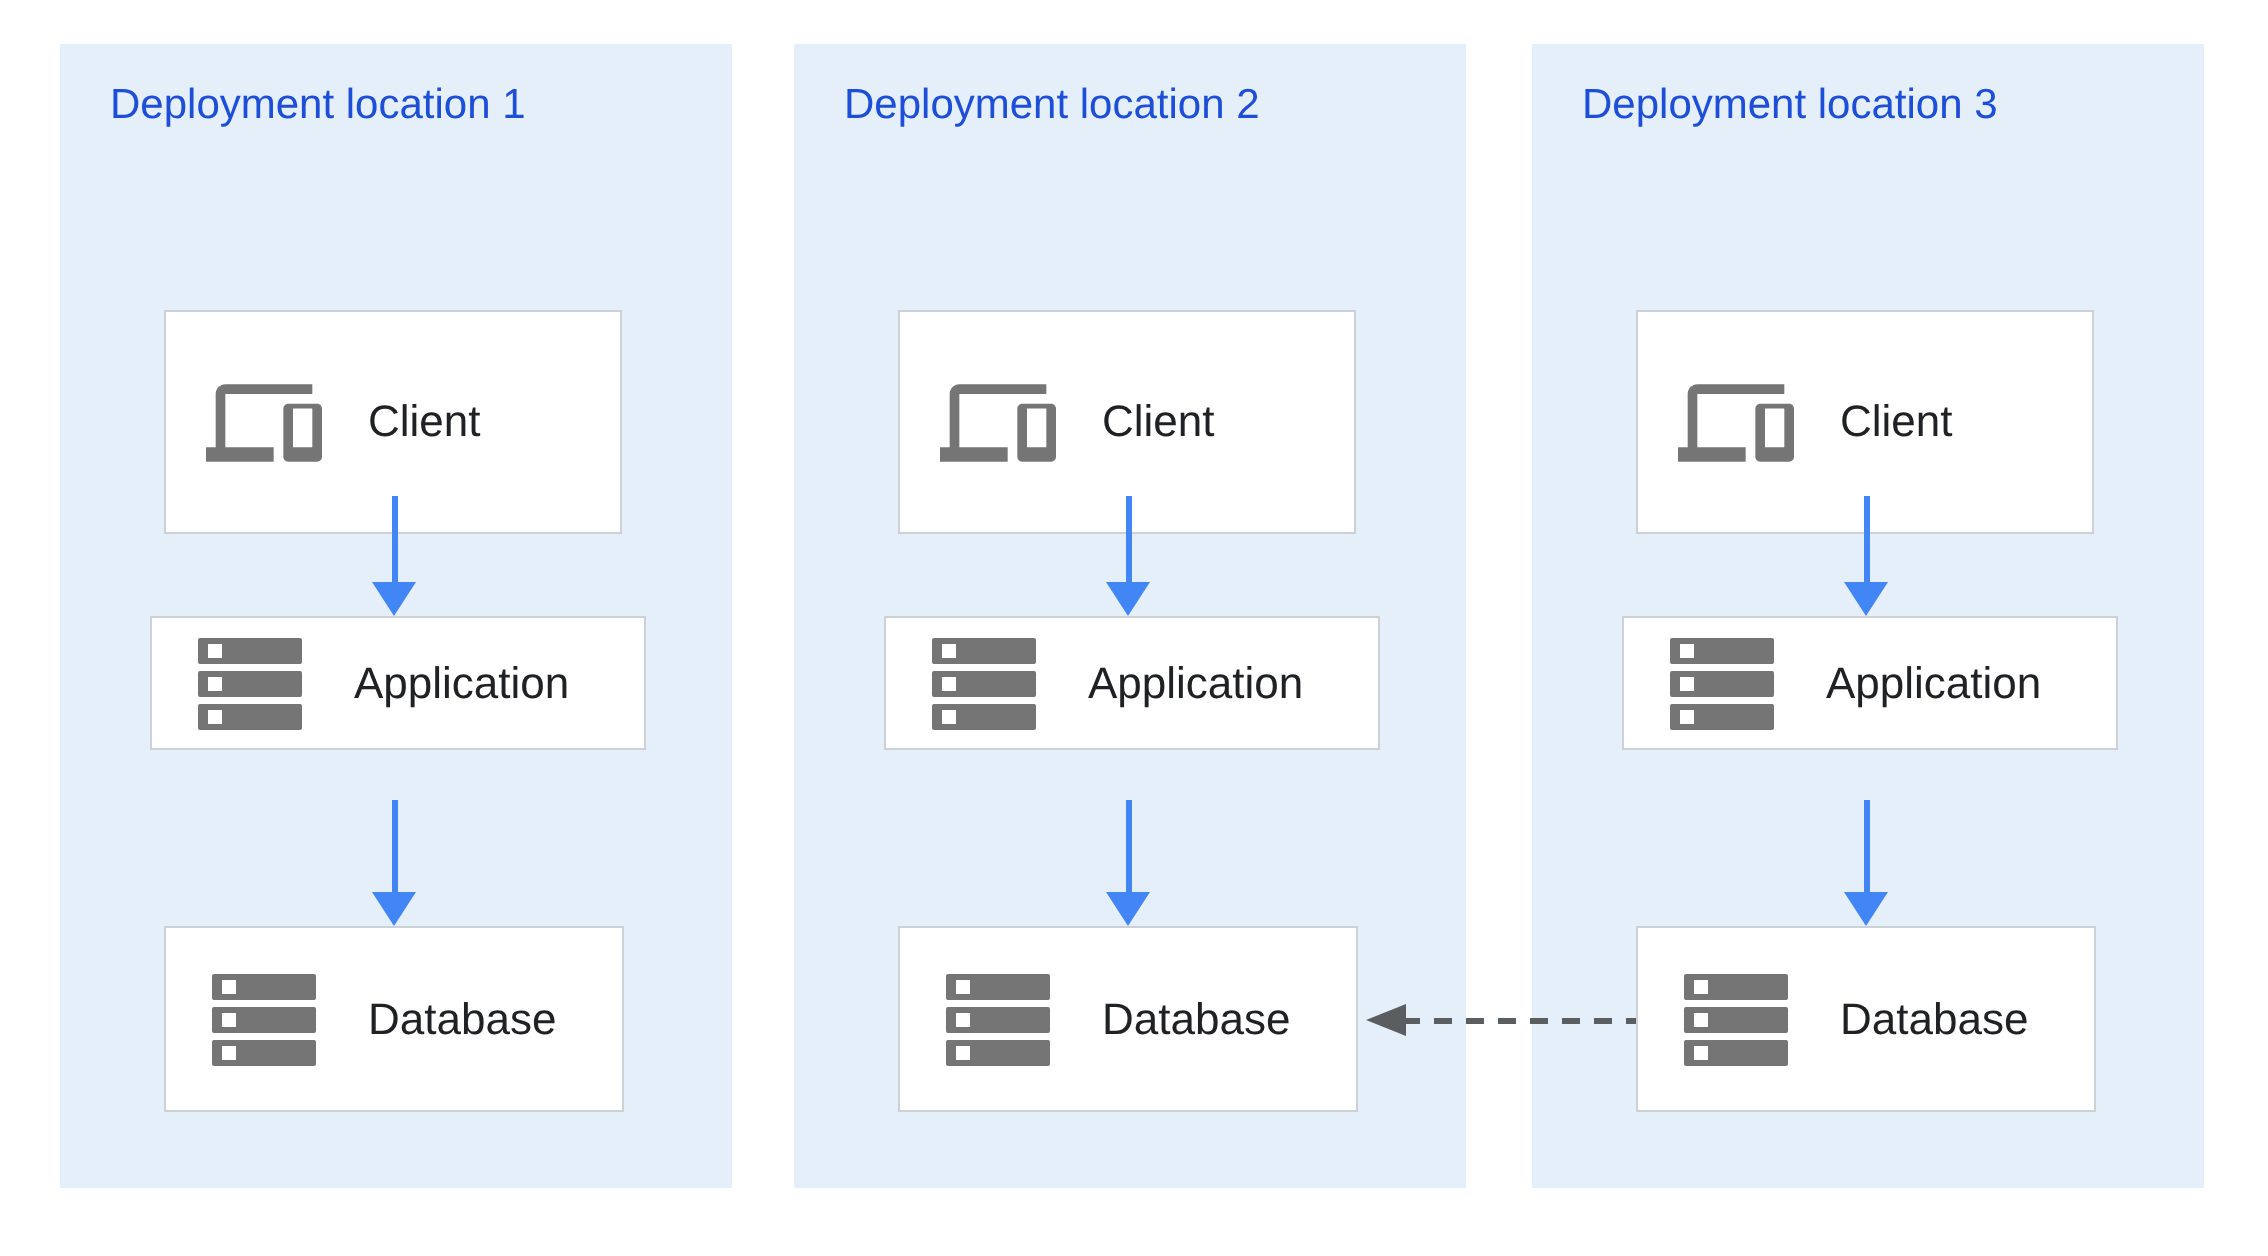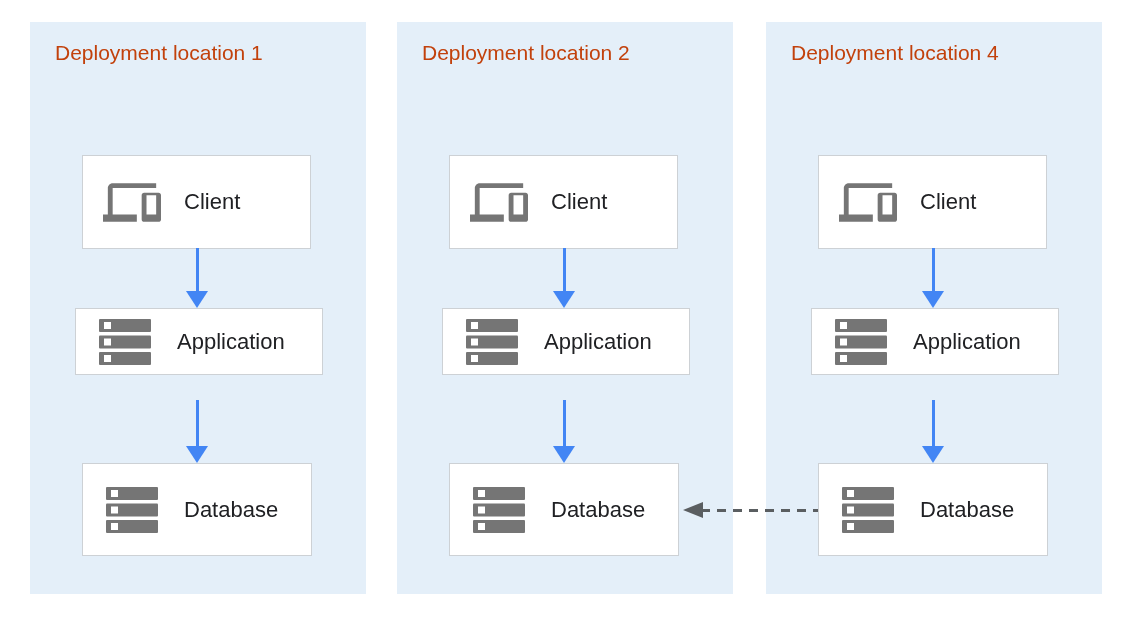--- a/index.html
+++ b/index.html
@@ -20,34 +20,34 @@
   }
   .panel.p1 { left: 30px; }
   .panel.p2 { left: 397px; text-decoration: underline; }
   .panel.p3 { left: 766px; }
   .panel-title {
     position: absolute;
     left: 25px;
     top: 17px;
     font-size: 21px;
     line-height: 28px;
-    color: #c2410c;
+    color: #1d4ed8;
     white-space: nowrap;
   }
   .node {
     position: absolute;
     background: #ffffff;
     border: 1px solid #cdd1d5;
     box-sizing: border-box;
     display: flex;
     align-items: center;
     padding-left: 20px;
     gap: 23px;
   }
-  .node-client   { left: 52px; top: 133px; width: 229px; height: 94px; }
+  .node-client   { left: 52px; top: 133px; width: 229px; height: 112px; }
   .node-app      { left: 45px; top: 286px; width: 248px; height: 67px; }
   .node-db       { left: 52px; top: 441px; width: 230px; height: 93px; }
   .icon-wrap {
     width: 58px;
     display: flex;
     justify-content: center;
     align-items: center;
     flex: none;
   }
   .node-label {
@@ -215,21 +215,21 @@
               <rect x="5" y="19.5" width="7" height="7"></rect>
               <rect x="5" y="36" width="7" height="7"></rect>
             </g>
           </svg>
       </span>
       <span class="node-label">Database</span>
     </div>
   </section>
 
   <section class="panel p3">
-    <div class="panel-title">Deployment location 4</div>
+    <div class="panel-title">Deployment location 3</div>
 
     <div class="node node-client">
       <span class="icon-wrap">
         <svg width="58" height="39" viewBox="0 4 24 16" aria-hidden="true">
             <path fill="#757575" d="M4 6h18V4H4c-1.1 0-2 .9-2 2v11H0v3h14v-3H4V6zm19 2h-6c-.55 0-1 .45-1 1v10c0 .55.45 1 1 1h6c.55 0 1-.45 1-1V9c0-.55-.45-1-1-1zm-1 9h-4v-8h4v8z"></path>
           </svg>
       </span>
       <span class="node-label">Client</span>
     </div>
 

